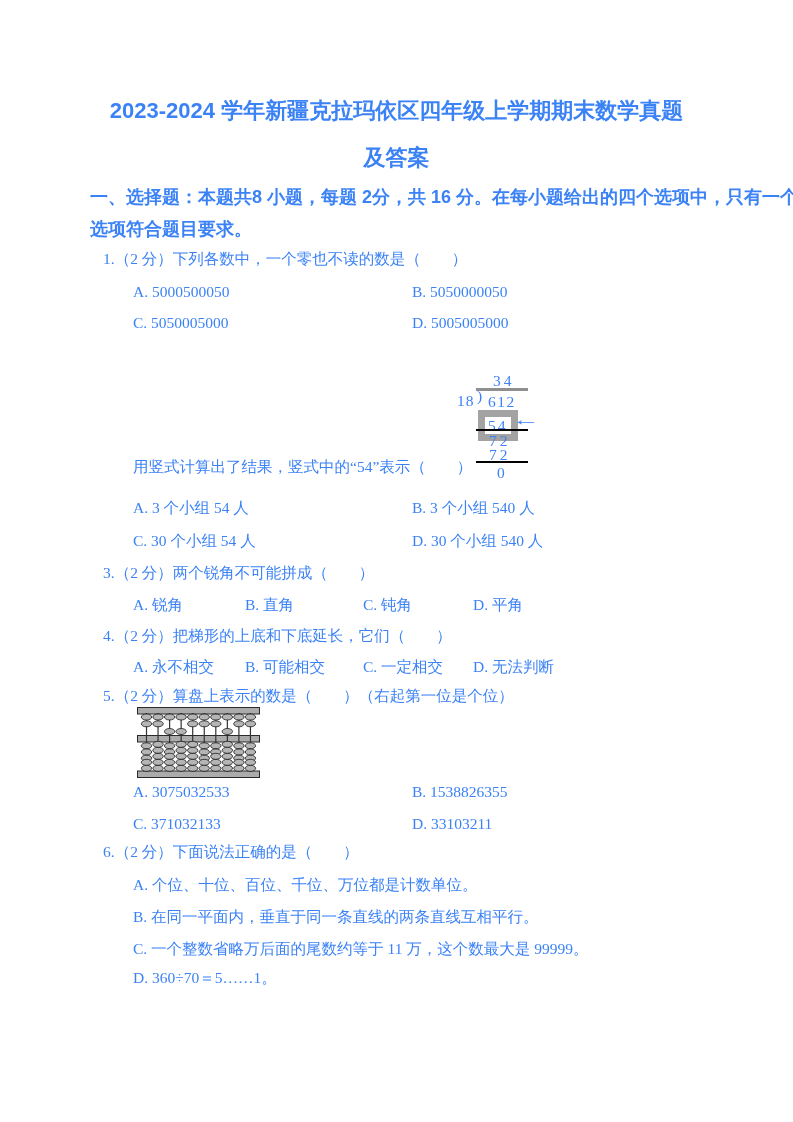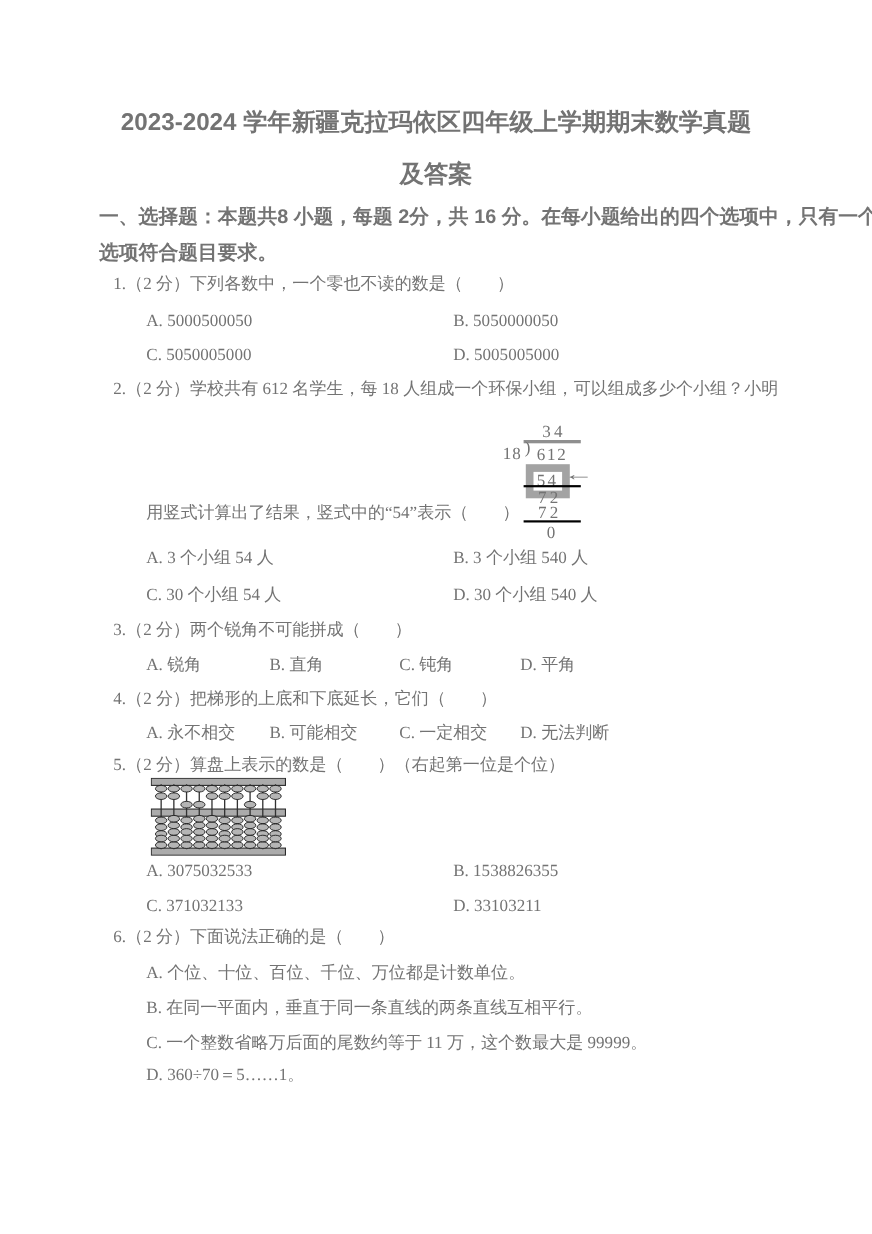--- a/index.html
+++ b/index.html
@@ -1,27 +1,27 @@
 <!DOCTYPE html>
 <html><head>
 <meta charset="utf-8">
 <style>
   html,body{margin:0;padding:0;background:#e8e8e8;}
   .page{
     position:relative;width:793px;height:1122px;margin:0 auto;
-    background:#ffffff;color:#737373;overflow:hidden;
+    background:#ffffff;color:#3b82f6;overflow:hidden;
     font-family:"Liberation Serif","DejaVu Serif",serif;
   }
   .line{position:absolute;white-space:nowrap;font-size:15.5px;line-height:1.2;}
   .title{left:0;width:793px;text-align:center;font-size:22px;font-weight:700;
          font-family:"Liberation Sans","DejaVu Sans",sans-serif;}
   .heading{font-weight:700;font-size:18px;
          font-family:"Liberation Sans","DejaVu Sans",sans-serif;}
   
-  .division{position:absolute;left:450px;top:372px;width:110px;height:108px;margin-top:12px;}
+  .division{position:absolute;left:450px;top:372px;width:110px;height:108px;}
   .division .dv{position:absolute;font-size:15.5px;line-height:1.1;white-space:nowrap;}
   .dv-quotient{left:43px;top:0px;letter-spacing:3px;}
   .dv-bar{left:26px;top:16px;width:52px;height:2.5px;background:#8f8f8f;}
   .dv-divisor{left:7px;top:20px;letter-spacing:1px;}
   .dv-bracket{left:27px;top:15px;font-size:21px;}
   .dv-dividend{left:38px;top:21px;letter-spacing:1.5px;}
   .dv-box{left:28px;top:38px;border:7px solid #a3a3a3;padding:0 3px;letter-spacing:2px;}
   .dv-arrow{left:62px;top:39px;transform:scaleX(1.8);transform-origin:left center;}
   .dv-line1{left:26px;top:57px;width:52px;height:1.5px;background:#000;}
   .dv-sub1{left:39px;top:60px;letter-spacing:3px;}
@@ -40,21 +40,20 @@
 
   <div class="line heading" style="left:90px;top:187px">一、选择题：本题共8 小题，每题 2分，共 16 分。在每小题给出的四个选项中，只有一个</div>
   <div class="line heading" style="left:90px;top:219px">选项符合题目要求。</div>
 
   <div class="line" style="left:103px;top:250px">1.（2 分）下列各数中，一个零也不读的数是（　　）</div>
   <div class="line" style="left:133px;top:283px">A. 5000500050</div>
   <div class="line" style="left:412px;top:283px">B. 5050000050</div>
   <div class="line" style="left:133px;top:314px">C. 5050005000</div>
   <div class="line" style="left:412px;top:314px">D. 5005005000</div>
 
-  <div class="line" style="left:103px;top:345px">2.（2 分）学校共有 612 名学生，每 18 人组成一个环保小组，可以组成多少个小组？小明</div>
 
   <div class="division">
     <div class="dv dv-quotient">34</div>
     <div class="dv dv-bar"></div>
     <div class="dv dv-divisor">18</div>
     <div class="dv dv-bracket">)</div>
     <div class="dv dv-dividend">612</div>
     <div class="dv dv-box">54</div>
     <div class="dv dv-arrow">←</div>
     <div class="dv dv-line1"></div>

